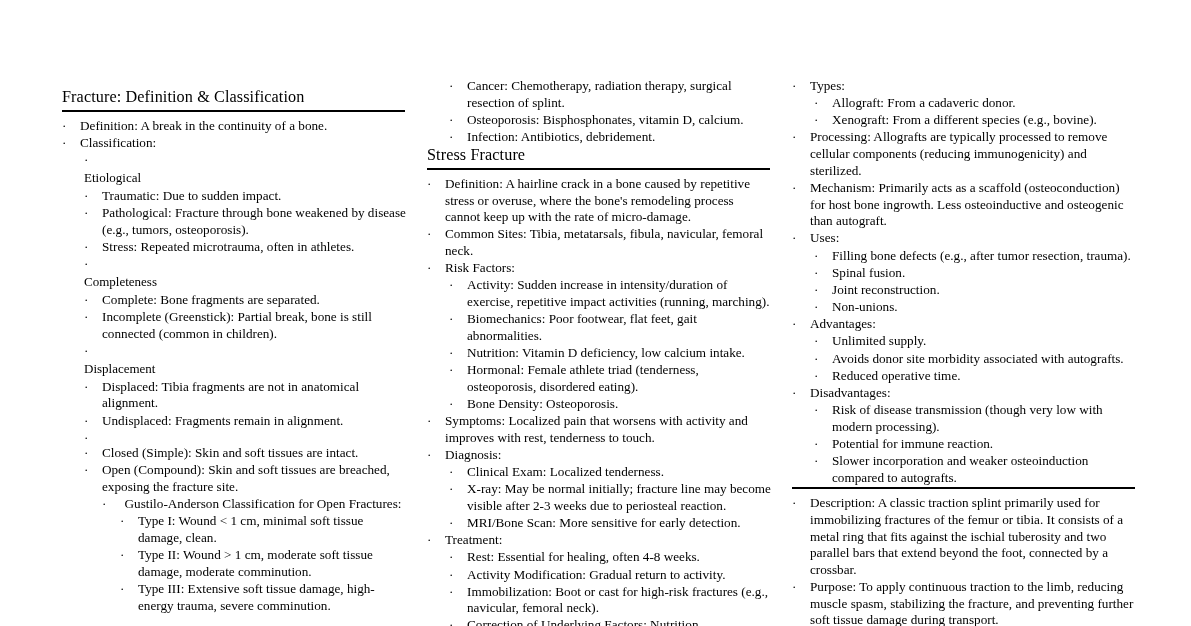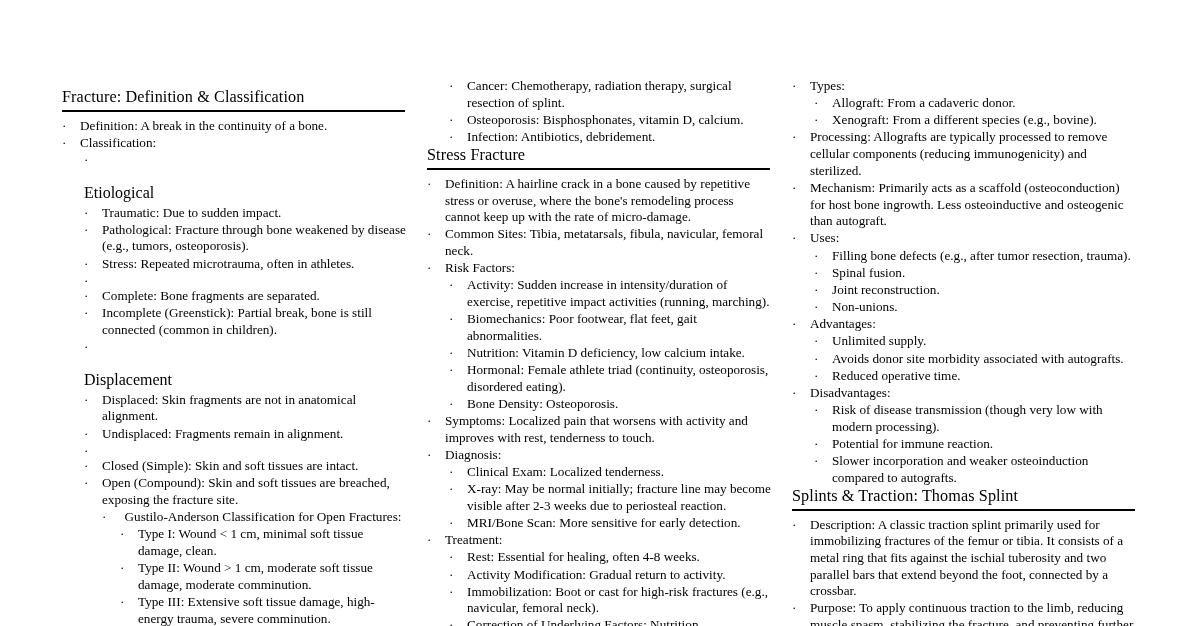--- a/index.html
+++ b/index.html
@@ -61,23 +61,23 @@
   .section-rule {
     border: 0;
     border-top: 2.2px solid #000;
     margin: 1px 0 6px 0;
     width: 343px;
     height: 0;
   }
 
   
   .subhead {
-    font-size: 16px;
+    font-size: 13px;
     line-height: 1.22;
-    margin: 16px 0 2px 22px;
+    margin: 3px 0 2px 22px;
     color: #000;
   }
 
   
   .bullet {
     position: relative;
     font-size: 13.2px;
     line-height: 1.262;
     margin: 0 0 0.5px 0;
     color: #000;
@@ -145,36 +145,37 @@
                 <span class="txt">Pathological: Fracture through bone weakened by disease (e.g., tumors, osteoporosis).</span>
               </div>
               <div class="bullet lvl-2">
                 <span class="dot">·</span>
                 <span class="txt">Stress: Repeated microtrauma, often in athletes.</span>
               </div>
               <div class="bullet lvl-2 empty">
                 <span class="dot">·</span>
                 <span class="txt"></span>
               </div>
+              <div class="subhead">Completeness</div>
               <div class="bullet lvl-2">
                 <span class="dot">·</span>
                 <span class="txt">Complete: Bone fragments are separated.</span>
               </div>
               <div class="bullet lvl-2">
                 <span class="dot">·</span>
                 <span class="txt">Incomplete (Greenstick): Partial break, bone is still connected (common in children).</span>
               </div>
               <div class="bullet lvl-2 empty">
                 <span class="dot">·</span>
                 <span class="txt"></span>
               </div>
               <div class="subhead">Displacement</div>
               <div class="bullet lvl-2">
                 <span class="dot">·</span>
-                <span class="txt">Displaced: Skin fragments are not in anatomical alignment.</span>
+                <span class="txt">Displaced: Tibia fragments are not in anatomical alignment.</span>
               </div>
               <div class="bullet lvl-2">
                 <span class="dot">·</span>
                 <span class="txt">Undisplaced: Fragments remain in alignment.</span>
               </div>
               <div class="bullet lvl-2 empty">
                 <span class="dot">·</span>
                 <span class="txt"></span>
               </div>
               <div class="bullet lvl-2">
@@ -245,21 +246,21 @@
               <div class="bullet lvl-2">
                 <span class="dot">·</span>
                 <span class="txt">Biomechanics: Poor footwear, flat feet, gait abnormalities.</span>
               </div>
               <div class="bullet lvl-2">
                 <span class="dot">·</span>
                 <span class="txt">Nutrition: Vitamin D deficiency, low calcium intake.</span>
               </div>
               <div class="bullet lvl-2">
                 <span class="dot">·</span>
-                <span class="txt">Hormonal: Female athlete triad (continuity, osteoporosis, disordered eating).</span>
+                <span class="txt">Hormonal: Female athlete triad (tenderness, osteoporosis, disordered eating).</span>
               </div>
               <div class="bullet lvl-2">
                 <span class="dot">·</span>
                 <span class="txt">Bone Density: Osteoporosis.</span>
               </div>
               <div class="bullet lvl-1">
                 <span class="dot">·</span>
                 <span class="txt">Symptoms: Localized pain that worsens with activity and improves with rest, tenderness to touch.</span>
               </div>
               <div class="bullet lvl-1">
@@ -373,21 +374,20 @@
             <div class="bullet lvl-2">
               <span class="dot">·</span>
               <span class="txt">Potential for immune reaction.</span>
             </div>
             <div class="bullet lvl-2">
               <span class="dot">·</span>
               <span class="txt">Slower incorporation and weaker osteoinduction compared to autografts.</span>
             </div>
           </div>
           <div class="section-block">
-            <div class="section-head">Splints &amp; Traction: Thomas Splint</div>
             <hr class="section-rule">
             <div class="list">
               <div class="bullet lvl-1">
                 <span class="dot">·</span>
                 <span class="txt">Description: A classic traction splint primarily used for immobilizing fractures of the femur or tibia. It consists of a metal ring that fits against the ischial tuberosity and two parallel bars that extend beyond the foot, connected by a crossbar.</span>
               </div>
               <div class="bullet lvl-1">
                 <span class="dot">·</span>
                 <span class="txt">Purpose: To apply continuous traction to the limb, reducing muscle spasm, stabilizing the fracture, and preventing further soft tissue damage during transport.</span>
               </div>

